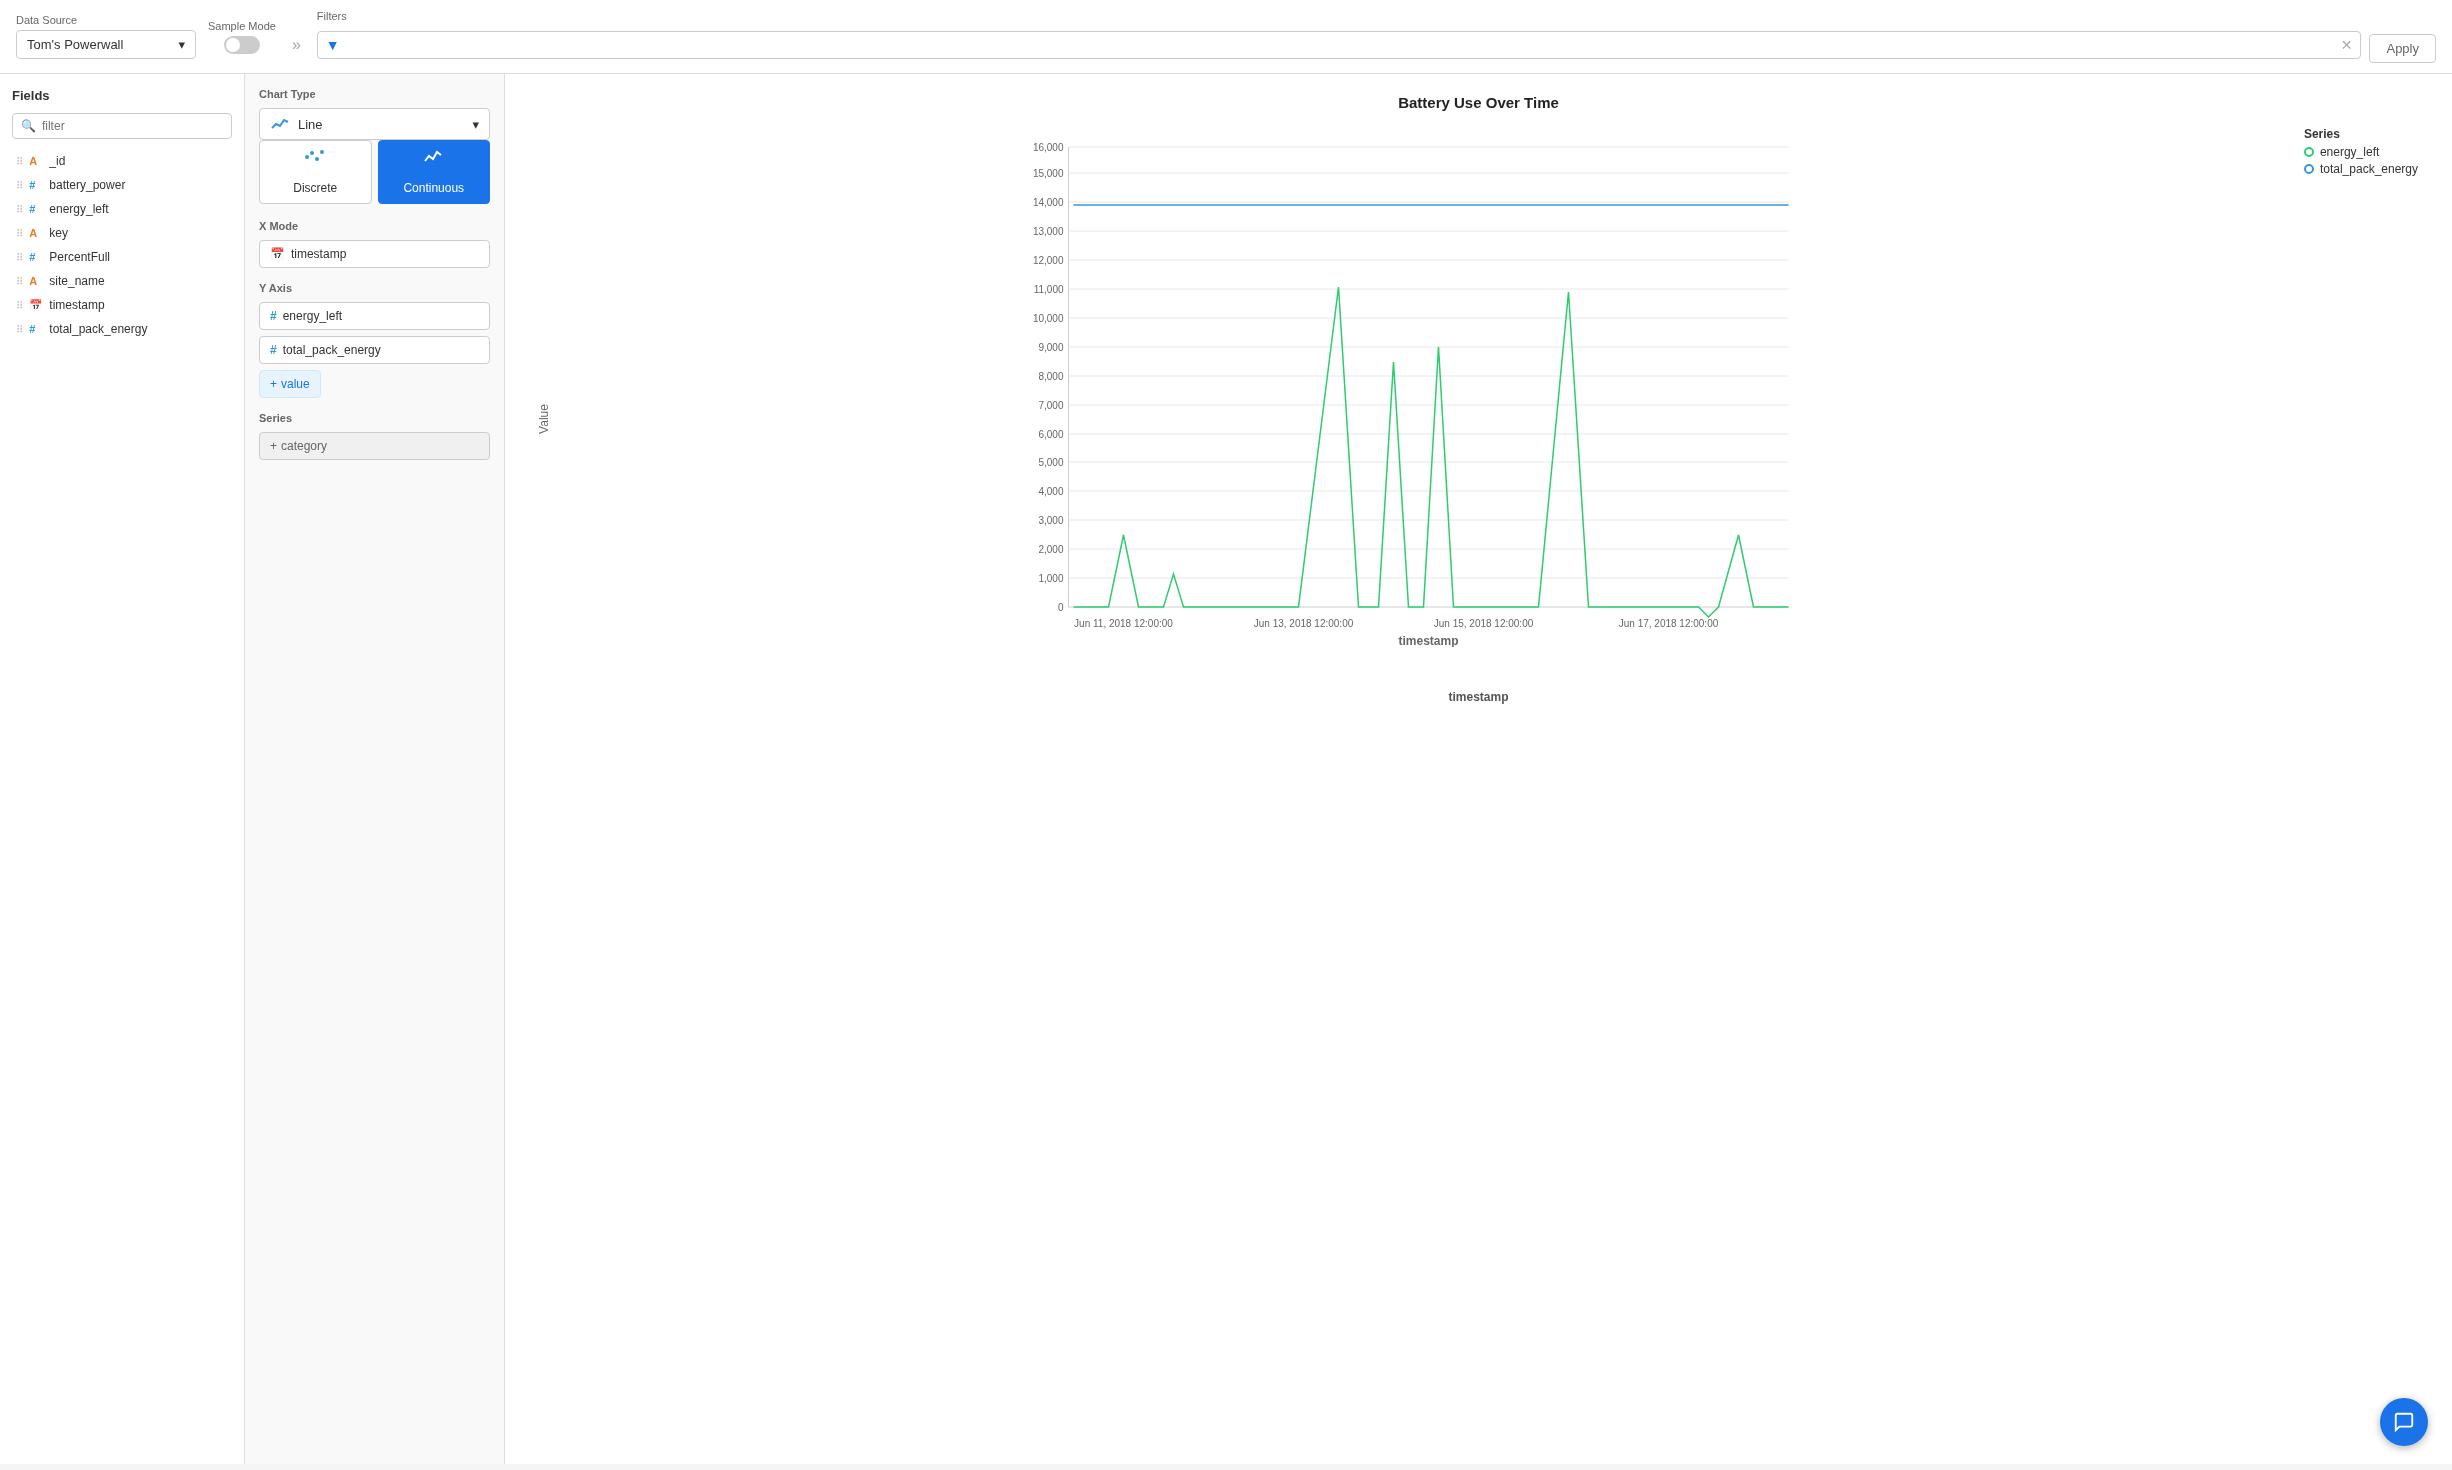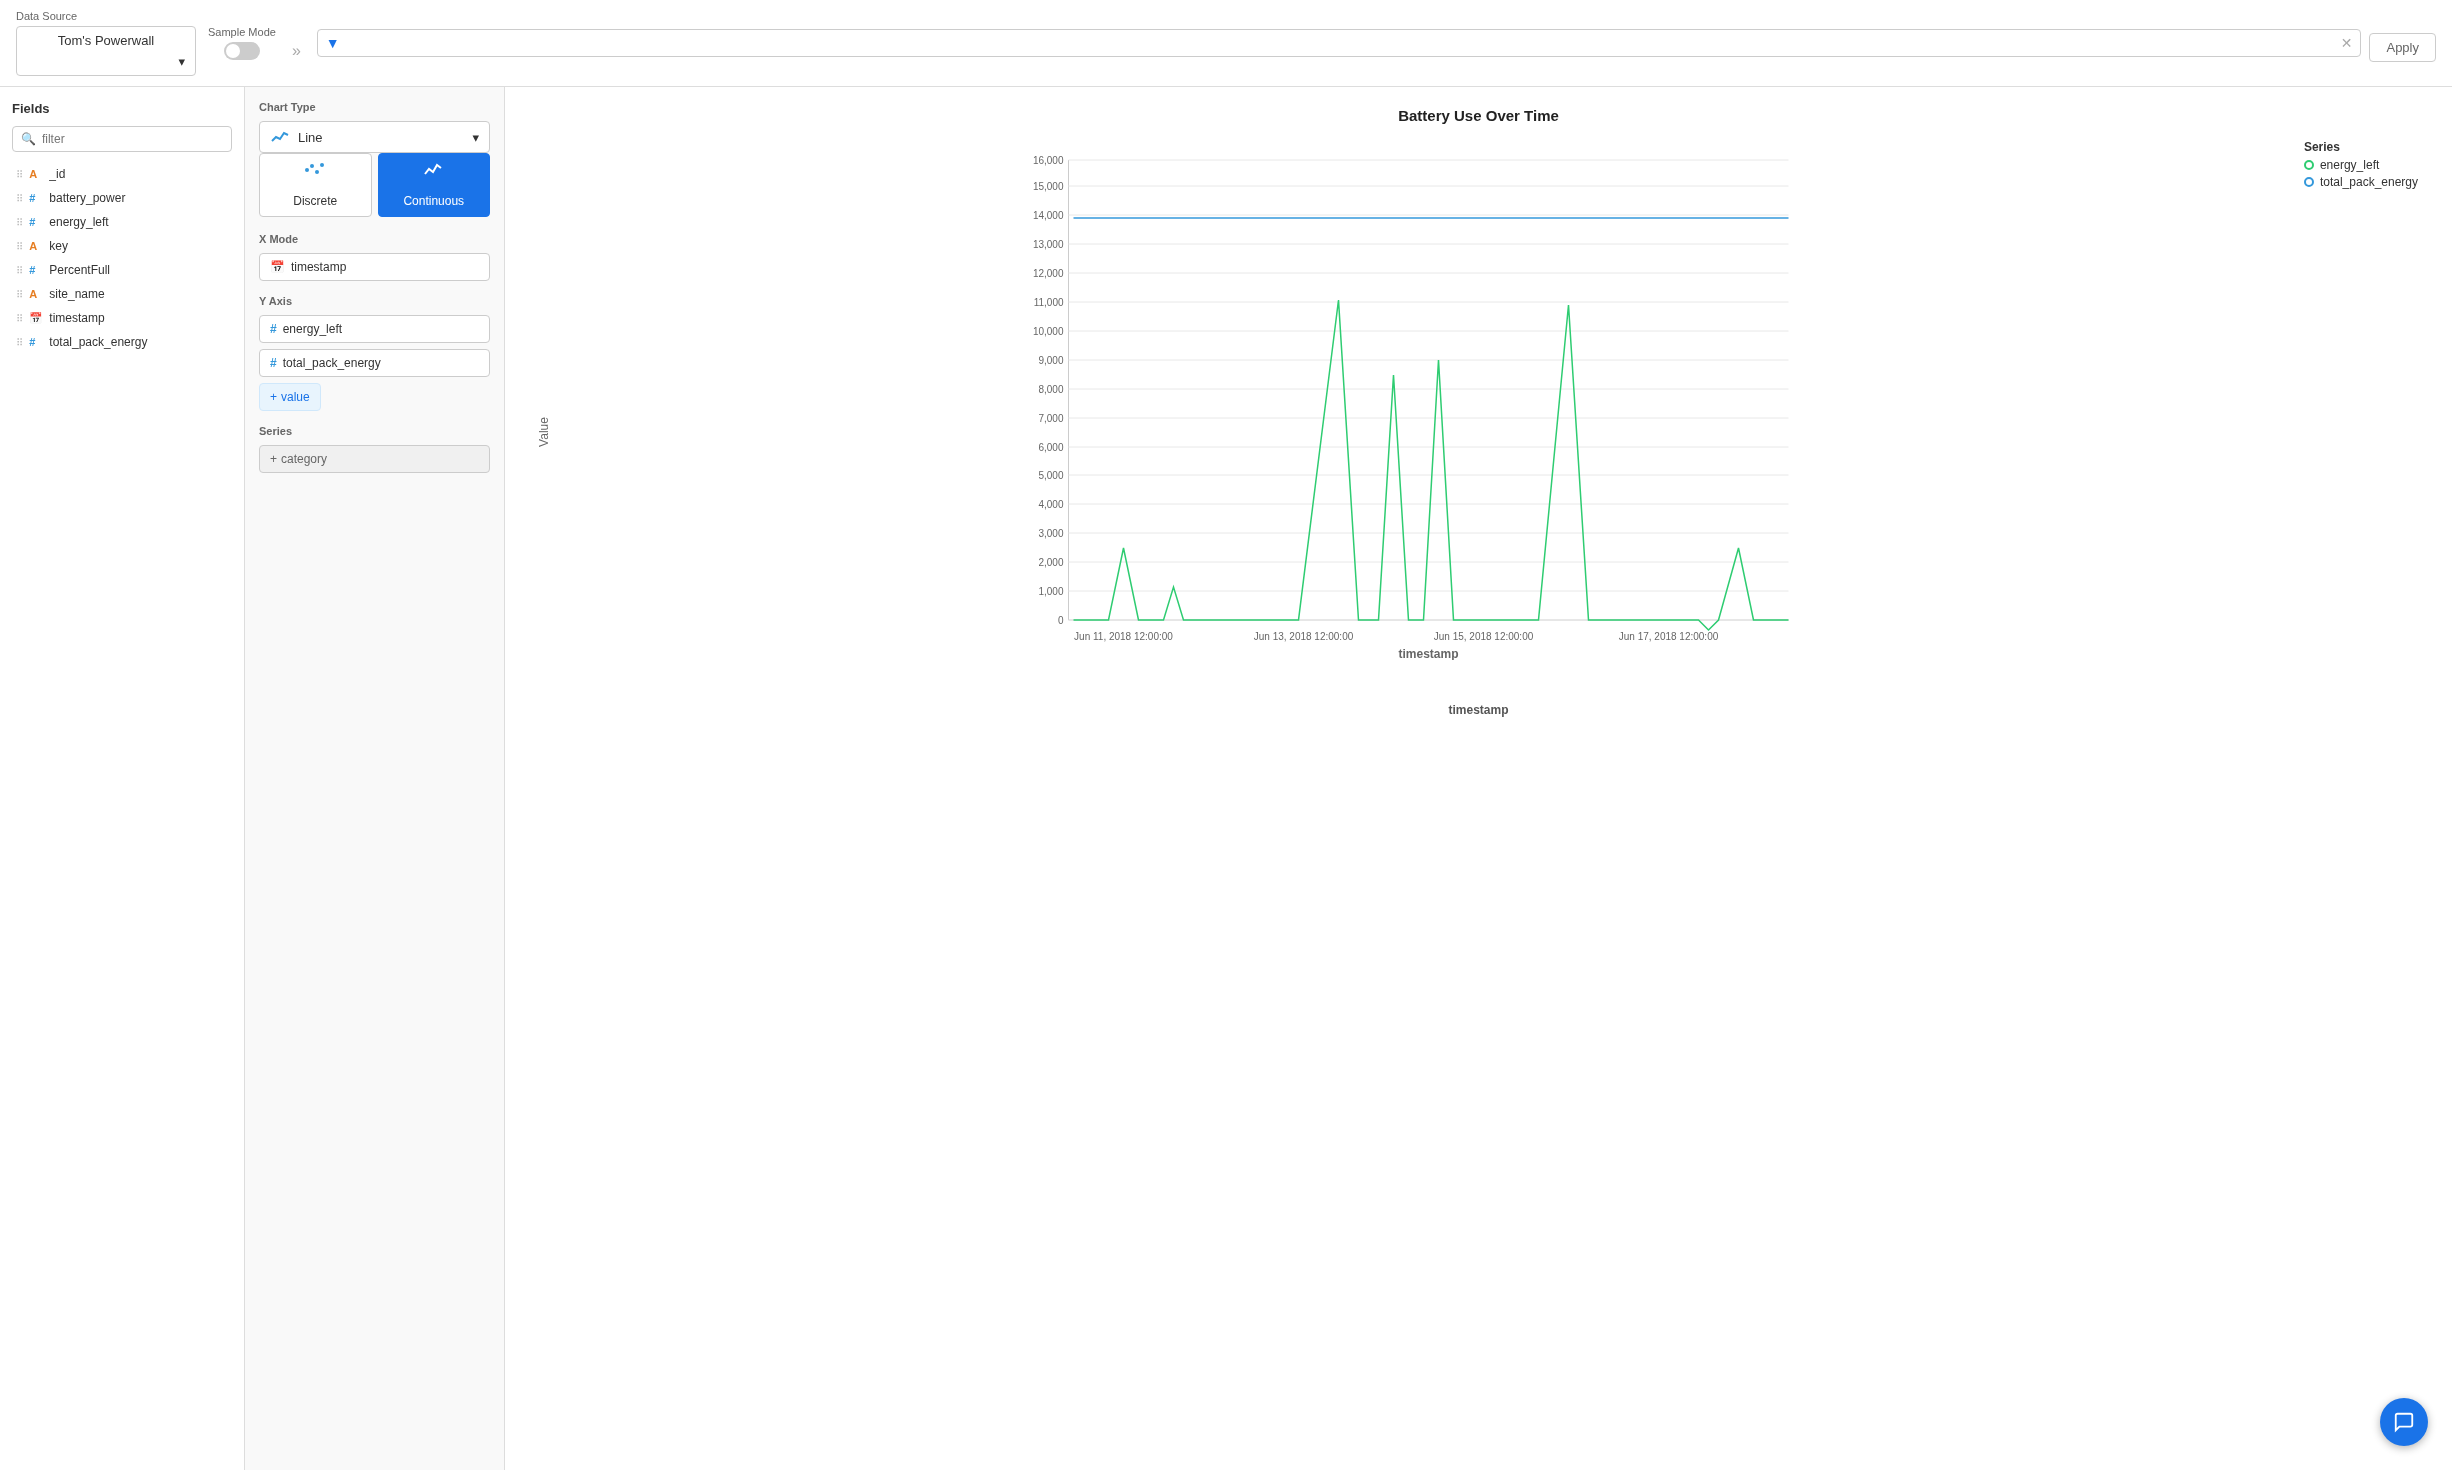--- a/index.html
+++ b/index.html
@@ -30,21 +30,20 @@
       display: flex;
       align-items: center;
       gap: 6px;
       border: 1px solid #ccc;
       border-radius: 4px;
       padding: 6px 10px;
       background: #fff;
       cursor: pointer;
       min-width: 180px;
       font-size: 13px;
-      flex-direction: column;
     }
 
     .sample-mode-section {
       display: flex;
       flex-direction: column;
       gap: 4px;
       align-items: center;
     }
 
     .toggle-switch {
@@ -378,20 +377,21 @@
   </div>
 
   <div class="sample-mode-section">
     <span class="label-small">Sample Mode</span>
     <div class="toggle-switch"></div>
   </div>
 
   <span class="double-arrow">»</span>
 
   <div class="filters-section">
+    <span class="label-small">Filters</span>
     <div style="display:flex;align-items:center;gap:8px;">
       <div class="filter-input-row">
         <span class="filter-funnel">▼</span>
         <input class="filter-input" type="text" value="" style="">
         <button class="clear-btn">✕</button>
       </div>
       <button class="apply-btn">Apply</button>
     </div>
   </div>
 </div>

